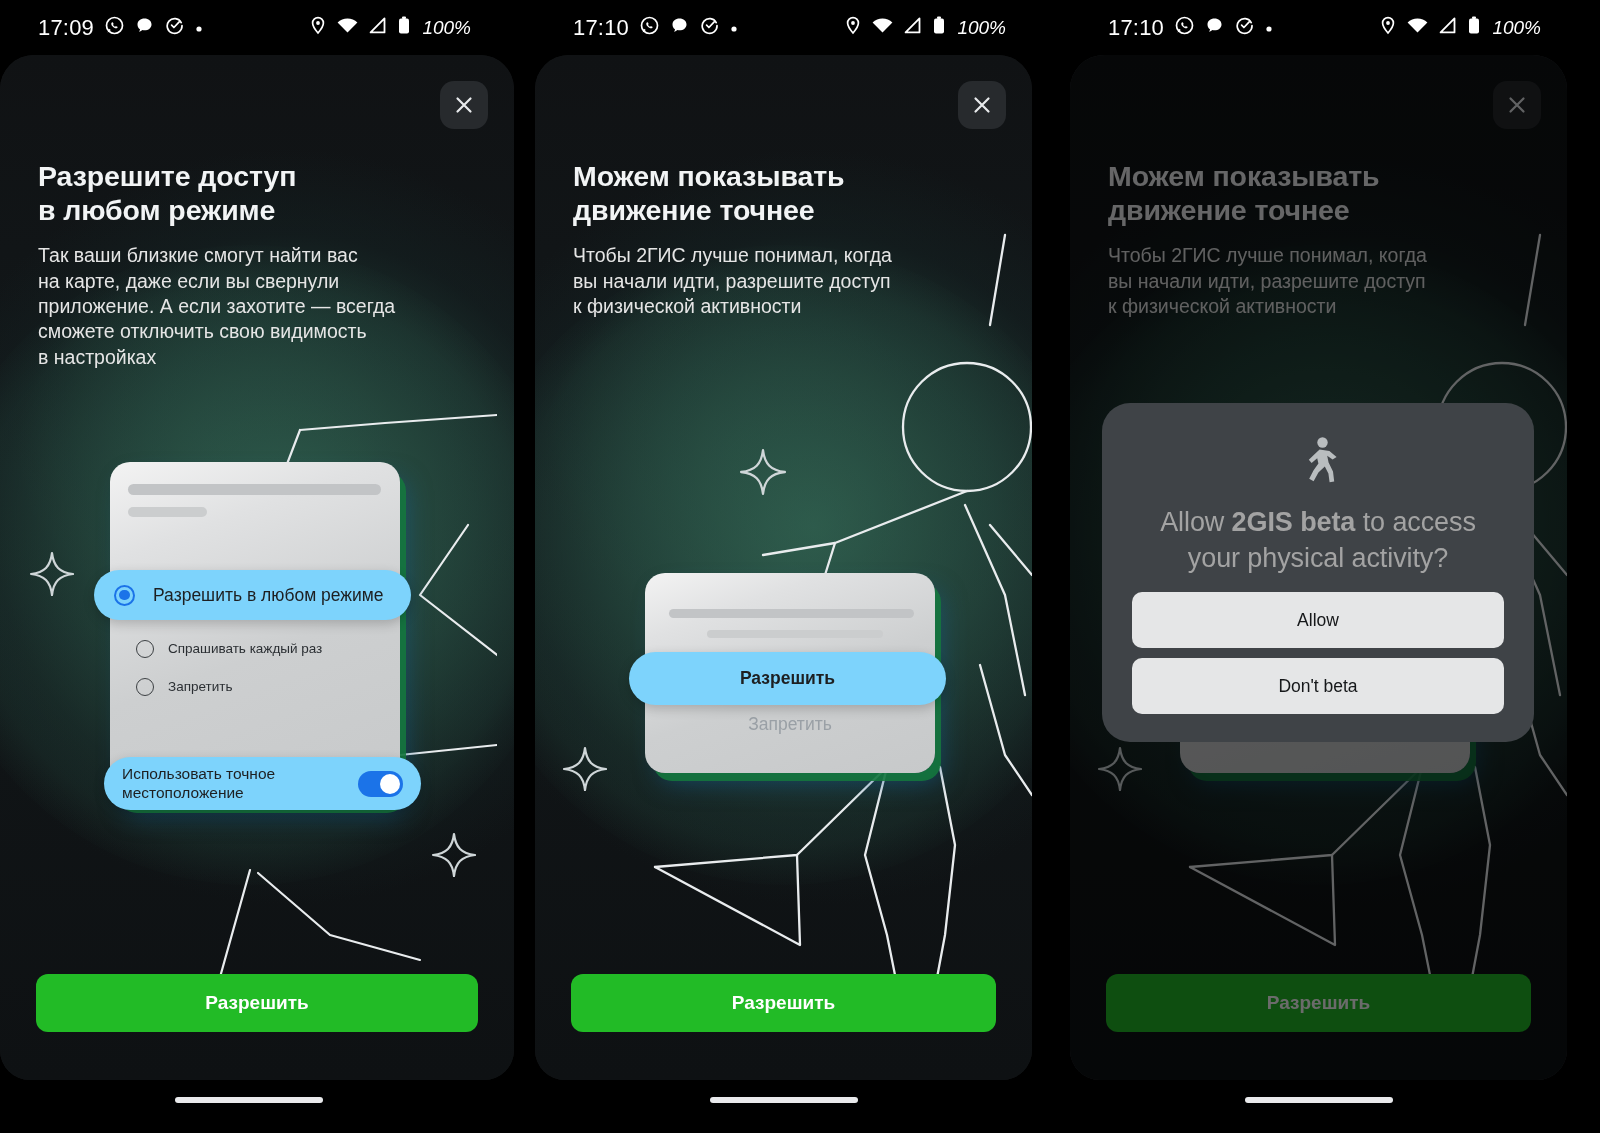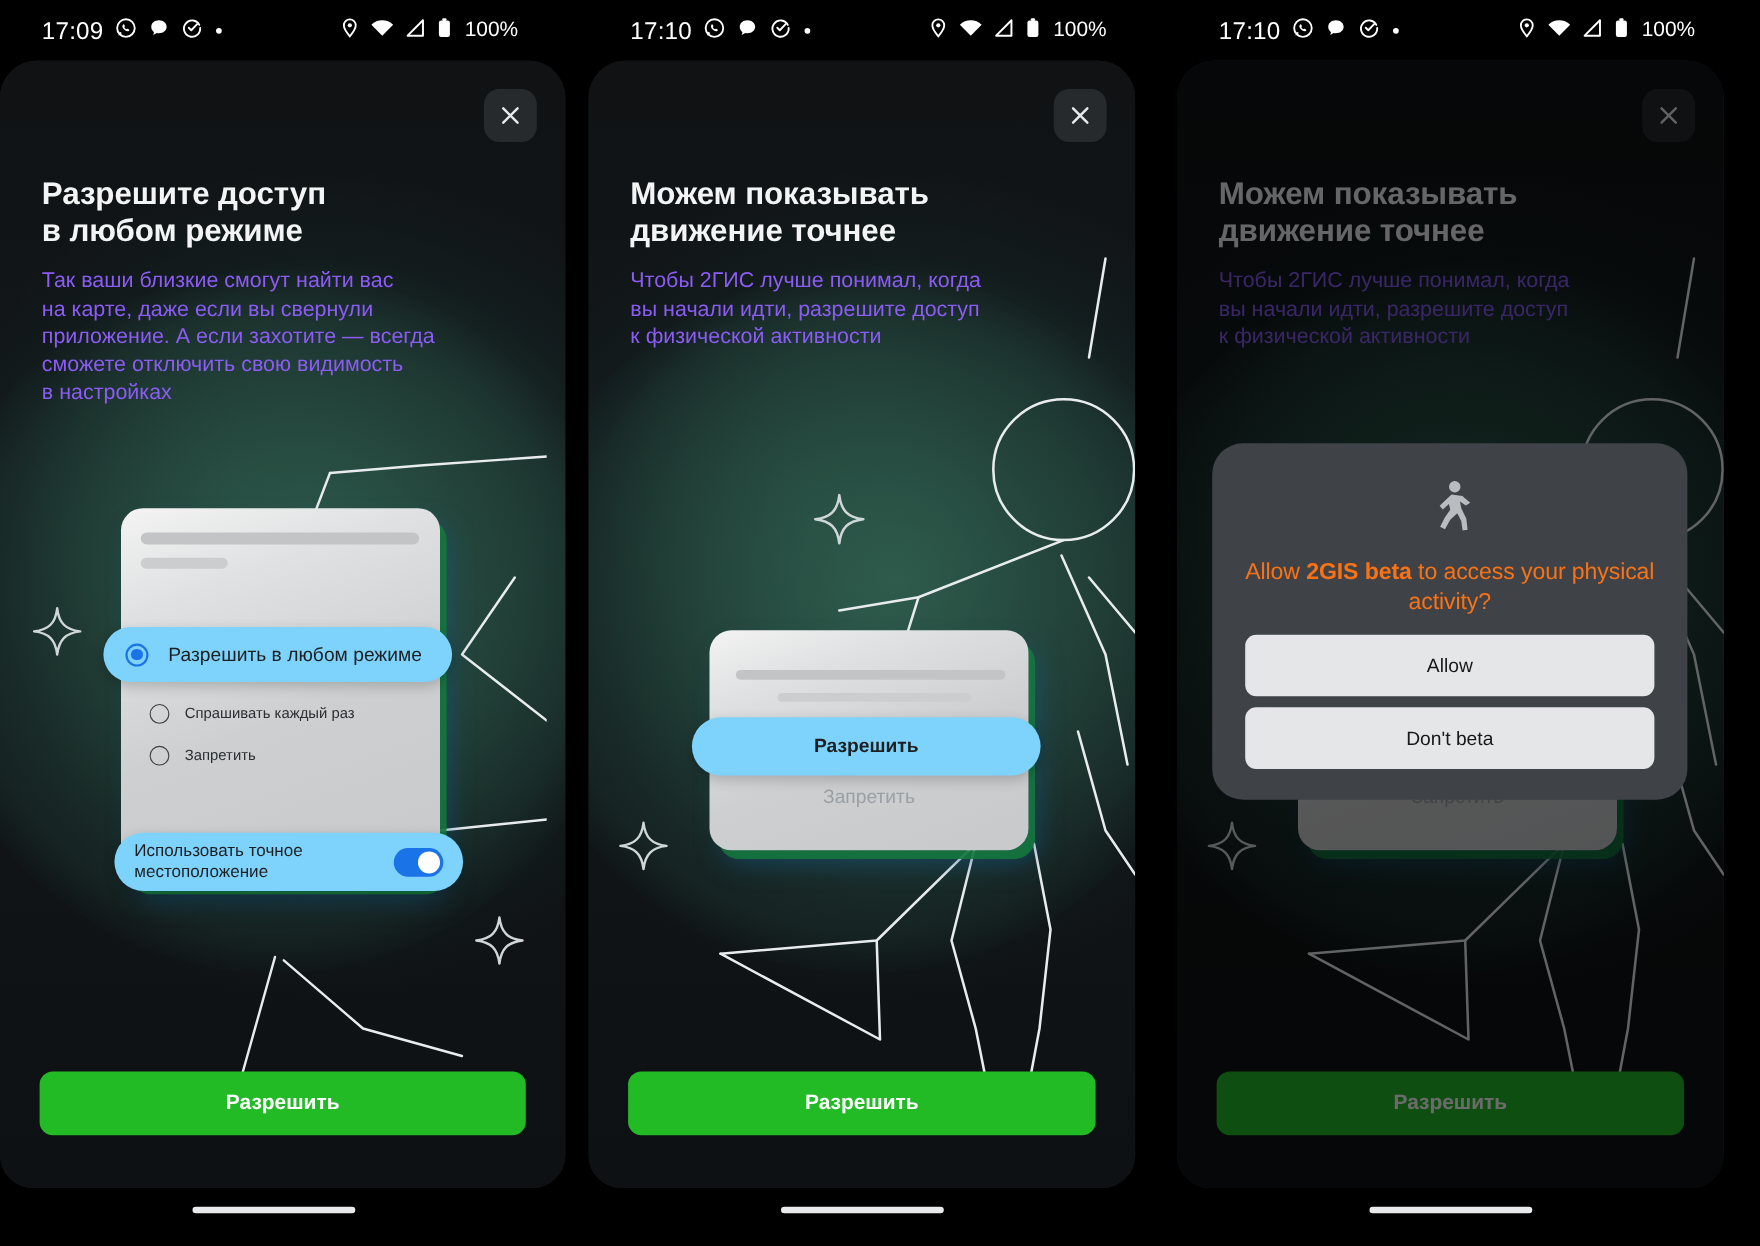--- a/index.html
+++ b/index.html
@@ -17,21 +17,21 @@
   .phone.p2 { left: 535px; }
   .phone.p3 { left: 1070px; }
 
   .statusbar {
     position: absolute; top: 0; left: 0; right: 0; height: 55px;
     display: flex; align-items: center; justify-content: space-between;
     padding: 0 26px; color: #fff;
   }
   .sb-left, .sb-right { display: flex; align-items: center; gap: 11px; }
   .sb-time { font-size: 22px; font-weight: 500; letter-spacing: .2px; margin-left: 12px; }
-  .sb-right .sb-batt-pct { font-size: 19px; font-weight: 500; margin-left: 1px; }
+  .sb-right .sb-batt-pct { font-size: 19px; font-weight: 500; margin-left: 1px; font-style: italic; }
   .ic { display: block; }
 
   .screen {
     position: absolute; top: 55px; left: 0; width: 497px; height: 1025px;
     border-radius: 34px 34px 30px 30px;
     background: #131517;
     overflow: hidden;
   }
   .phone.p1 .screen { width: 514px; }
   .phone.p2 .screen { width: 497px; }
@@ -60,21 +60,21 @@
   .lineart svg { position: absolute; top: 0; left: 0; }
 
   
   .head { position: absolute; left: 38px; right: 32px; top: 104px; }
   .title {
     color: #f2f4f5; font-size: 28.5px; line-height: 1.20; font-weight: 700;
     letter-spacing: -0.1px; white-space: pre-line;
   }
   .subtitle {
     margin-top: 16px;
-    color: #8b5cf6; font-size: 19.5px; line-height: 1.30; font-weight: 400;
+    color: #e5e5e5; font-size: 19.5px; line-height: 1.30; font-weight: 400;
     white-space: pre-line;
   }
 
   
   .closebtn {
     position: absolute; top: 26px; right: 26px; width: 48px; height: 48px;
     border-radius: 14px; background: #272a2d;
     display: flex; align-items: center; justify-content: center;
     cursor: pointer; border: none;
   }
@@ -143,21 +143,21 @@
   
   .scrim { position: absolute; inset: 0; background: rgba(0,0,0,.58); }
   .sysdialog {
     position: absolute; left: 32px; top: 348px; width: 432px;
     background: #3f4347; border-radius: 28px;
     padding: 34px 30px 28px;
     display: flex; flex-direction: column; align-items: center;
   }
   .sys-icon { margin-bottom: 18px; }
   .sys-title {
-    color: #f97316; font-size: 21px; line-height: 1.32; text-align: center;
+    color: #a3a3a3; font-size: 27px; line-height: 1.32; text-align: center;
     font-weight: 400; letter-spacing: -0.1px;
   }
   .sys-title b { font-weight: 700; }
   .sys-btn {
     width: 100%; height: 56px; margin-top: 16px;
     background: #e5e6e7; border-radius: 10px; border: none;
     color: #16181a; font-size: 17.5px; cursor: pointer;
     display: flex; align-items: center; justify-content: center;
   }
   .sys-btn.second { margin-top: 10px; }

